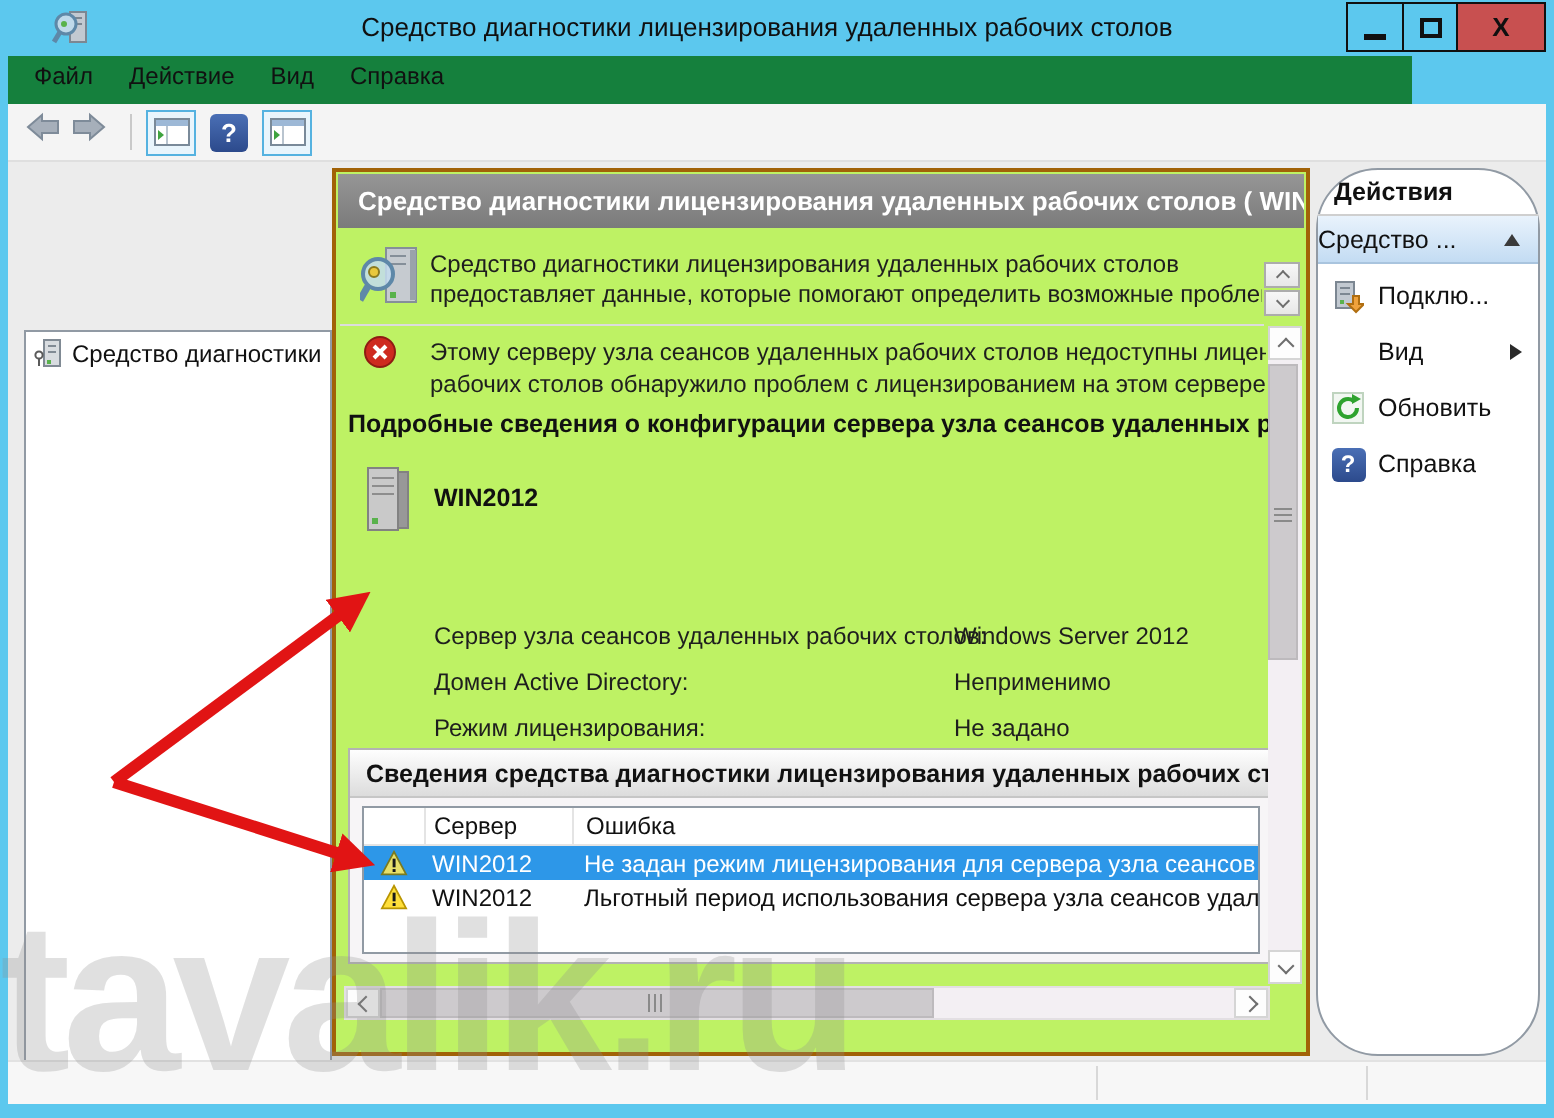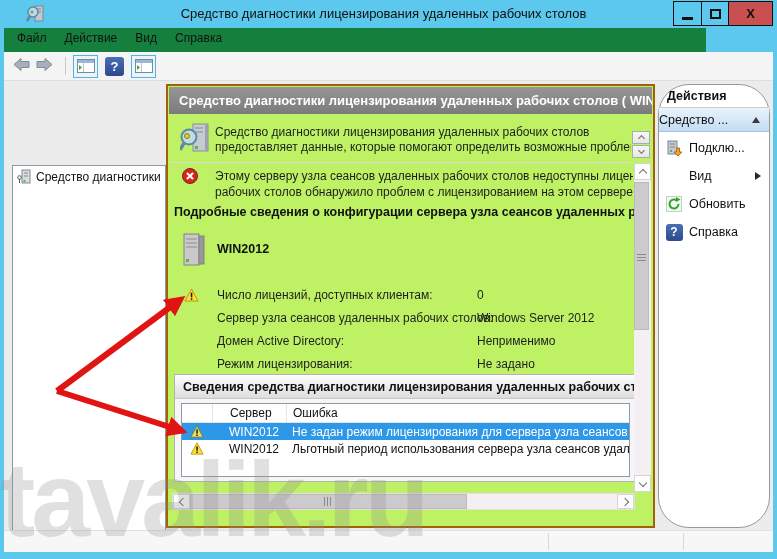--- a/index.html
+++ b/index.html
@@ -97,21 +97,21 @@
   .groupbox { position:absolute; left:6px; top:288px; width:461px; height:108px; border:1px solid #B3B3B3;
               background:#F7F5F7; }
   .gb-header { height:24px; background:linear-gradient(#FEFEFE,#DCDCDC); border-bottom:1px solid #C6C6C6;
                font-size:12.5px; font-weight:bold; color:#111; line-height:24px; padding-left:8px;
                white-space:nowrap; overflow:hidden; }
   .gb-table { position:absolute; left:6px; top:28px; width:449px; height:74px; background:#fff;
               border:1px solid #919AA4; overflow:hidden; }
   .t-row { display:flex; height:17px; font-size:12px; color:#111; align-items:center; white-space:nowrap; }
   .t-head { height:19px; border-bottom:1px solid #E4E4E4; }
   .t-c-icon { width:30px; display:flex; justify-content:center; flex:none; }
-  .t-c-srv { width:74px; padding-left:17px; flex:none; overflow:hidden; }
+  .t-c-srv { width:74px; padding-left:4px; flex:none; overflow:hidden; }
   .t-c-err { flex:1; padding-left:6px; overflow:hidden; }
   .t-head .t-c-srv, .t-head .t-c-err { border-left:1px solid #E4E4E4; align-self:stretch; line-height:19px; }
   .t-row.selected { background:#2D97E8; color:#fff; }
 
   
   .actions-pane { position:absolute; left:658px; top:84px; width:112px; height:444px; background:#fff;
                   border:1px solid #919AA4; font-size:12.5px; color:#111; }
   .act-header { height:23px; font-weight:bold; line-height:23px; padding-left:8px;
                 border-bottom:1px solid #CFCFCF; }
   .act-group { position:relative; height:24px; line-height:24px; padding-left:0;
@@ -266,31 +266,20 @@
           <rect x="3" y="2" width="15" height="31" fill="#C9C9C9" stroke="#828282"></rect>
           <rect x="18" y="4" width="5" height="28" fill="#989898" stroke="#828282"></rect>
           <line x1="5" y1="7" x2="16" y2="7" stroke="#8D8D8D"></line>
           <line x1="5" y1="11" x2="16" y2="11" stroke="#8D8D8D"></line>
           <line x1="5" y1="15" x2="16" y2="15" stroke="#8D8D8D"></line>
           <rect x="5" y="27" width="3" height="3" fill="#59B24C"></rect>
         </svg>
       </span>
       <div class="server-name">WIN2012</div>
 
-      <div class="detail-row" style="top:202px; width:470px;">
-        <span class="detail-warn">
-          <svg width="15" height="14" viewBox="0 0 16 15">
-              <path d="M8 1 L15 14 H1 Z" fill="#FFDF3A" stroke="#B99500"></path>
-              <rect x="7.2" y="5" width="1.7" height="5" fill="#1A1A1A"></rect>
-              <rect x="7.2" y="11" width="1.7" height="1.7" fill="#1A1A1A"></rect>
-            </svg>
-        </span>
-        <span class="detail-label">Число лицензий, доступных клиентам:</span>
-        <span class="detail-value">0</span>
-      </div>
       <div class="detail-row" style="top:225px; width:470px;">
         <span class="detail-label">Сервер узла сеансов удаленных рабочих столов:</span>
         <span class="detail-value">Windows Server 2012</span>
       </div>
       <div class="detail-row" style="top:271px; width:470px;">
         <span class="detail-label">Режим лицензирования:</span>
         <span class="detail-value">Не задано</span>
       </div>
       <div class="detail-row" style="top:248px; width:470px;">
         <span class="detail-label">Домен Active Directory:</span>

